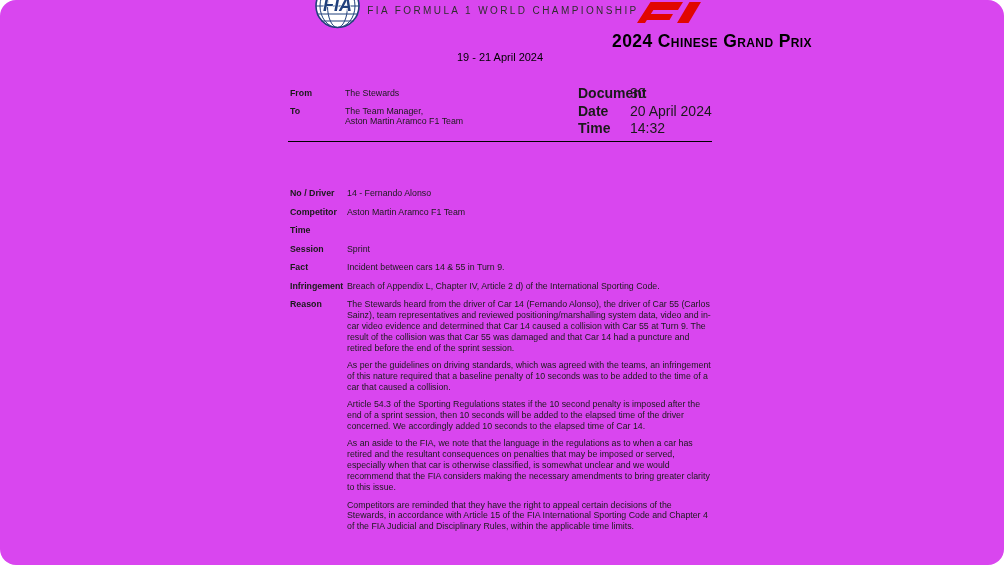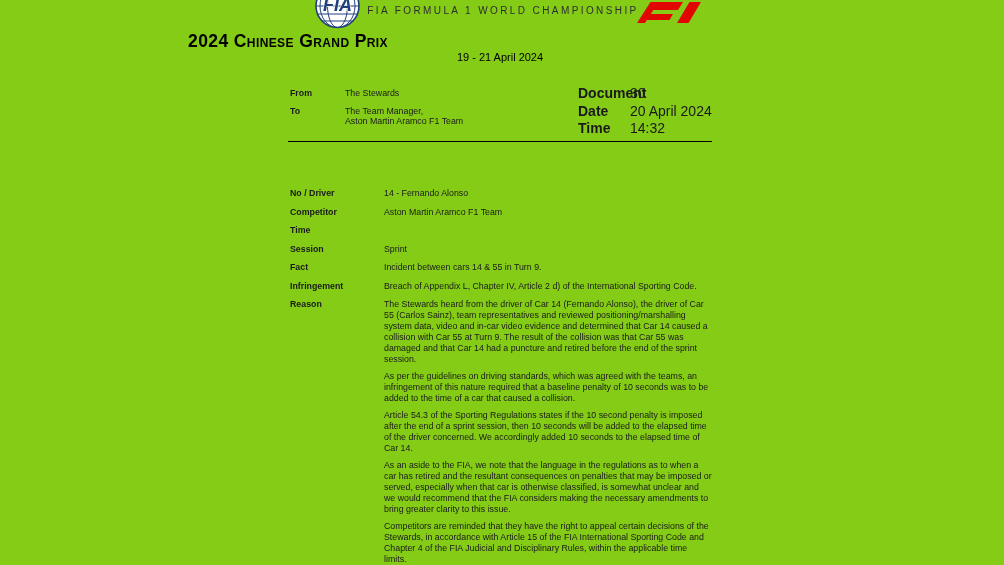--- a/index.html
+++ b/index.html
@@ -4,36 +4,36 @@
 <style>
   html, body { margin: 0; padding: 0; }
   body {
     width: 1004px; height: 565px;
     background: #ffffff;
     font-family: "Liberation Sans", sans-serif;
     color: #1a1a1a;
     position: relative;
     overflow: hidden;
   }
-  .page { position: absolute; inset: 0; background: #84cc16; }
+  .page { position: absolute; inset: 0; background: #d946ef; border-radius: 16px; }
 
   
   .fia-logo { position: absolute; left: 313px; top: -17px; width: 49px; height: 46px; }
   .f1-logo  { position: absolute; left: 636px; top: 1px;  width: 66px; height: 22px; }
   .champ-line {
     position: absolute; left: 291px; top: 5px; width: 424px;
     text-align: center;
     font-size: 10px; font-weight: 400; letter-spacing: 2.4px;
     color: #2e2e2e; white-space: nowrap;
   }
 
   
   .title {
     position: absolute; left: 188px; top: 31px; width: 624px;
-    text-align: left;
+    text-align: right;
     font-size: 17.5px; font-weight: bold; letter-spacing: 0.4px;
     font-variant: small-caps; color: #000;
   }
   .subtitle {
     position: absolute; left: 188px; top: 51px; width: 624px;
     text-align: center; font-size: 11px; font-weight: normal; color: #000;
   }
 
   
   .meta-left  { position: absolute; left: 290px; top: 88px; width: 270px; font-size: 8.8px; line-height: 10.5px; }
@@ -48,21 +48,21 @@
     border-top: 1.2px solid #000;
   }
 
   .intro {
     position: absolute; left: 290px; top: 149px; width: 424px;
     font-size: 8.8px; line-height: 11px;
   }
 
   
   .content { position: absolute; left: 290px; top: 188px; width: 422px; font-size: 8.8px; line-height: 10.9px; }
-  .frow { display: flex; margin-bottom: 7.6px; gap: 37px; }
+  .frow { display: flex; margin-bottom: 7.6px; }
   .frow-label { width: 57px; flex-shrink: 0; font-weight: bold; white-space: nowrap; }
   .frow-value { flex: 1; }
   .decision-line2 { margin-top: 4.5px; }
   .reason-para { margin-bottom: 6.5px; }
   .reason-para:last-child { margin-bottom: 12px; }
 </style>
 </head>
 <body>
 
 <div class="page">

